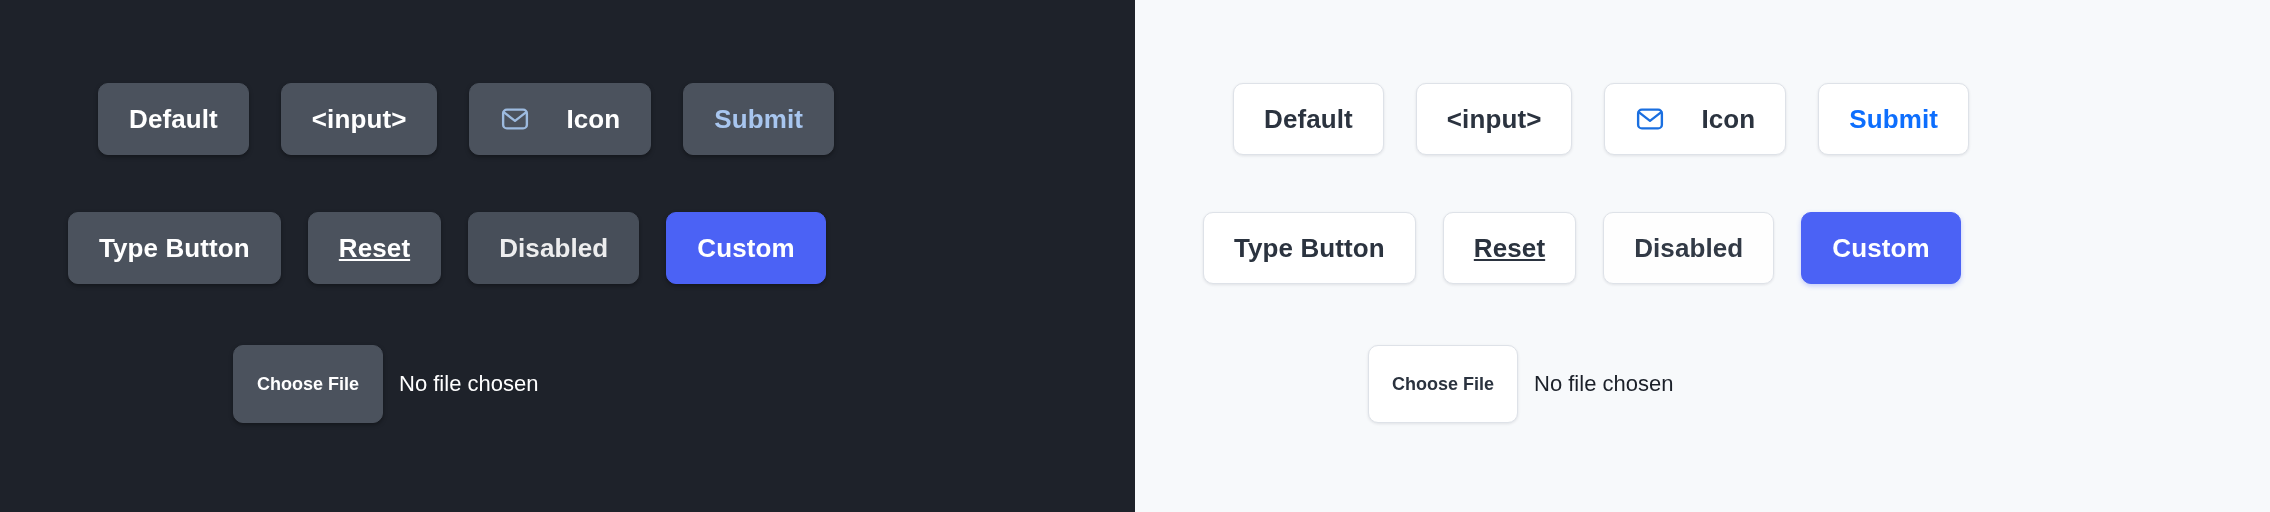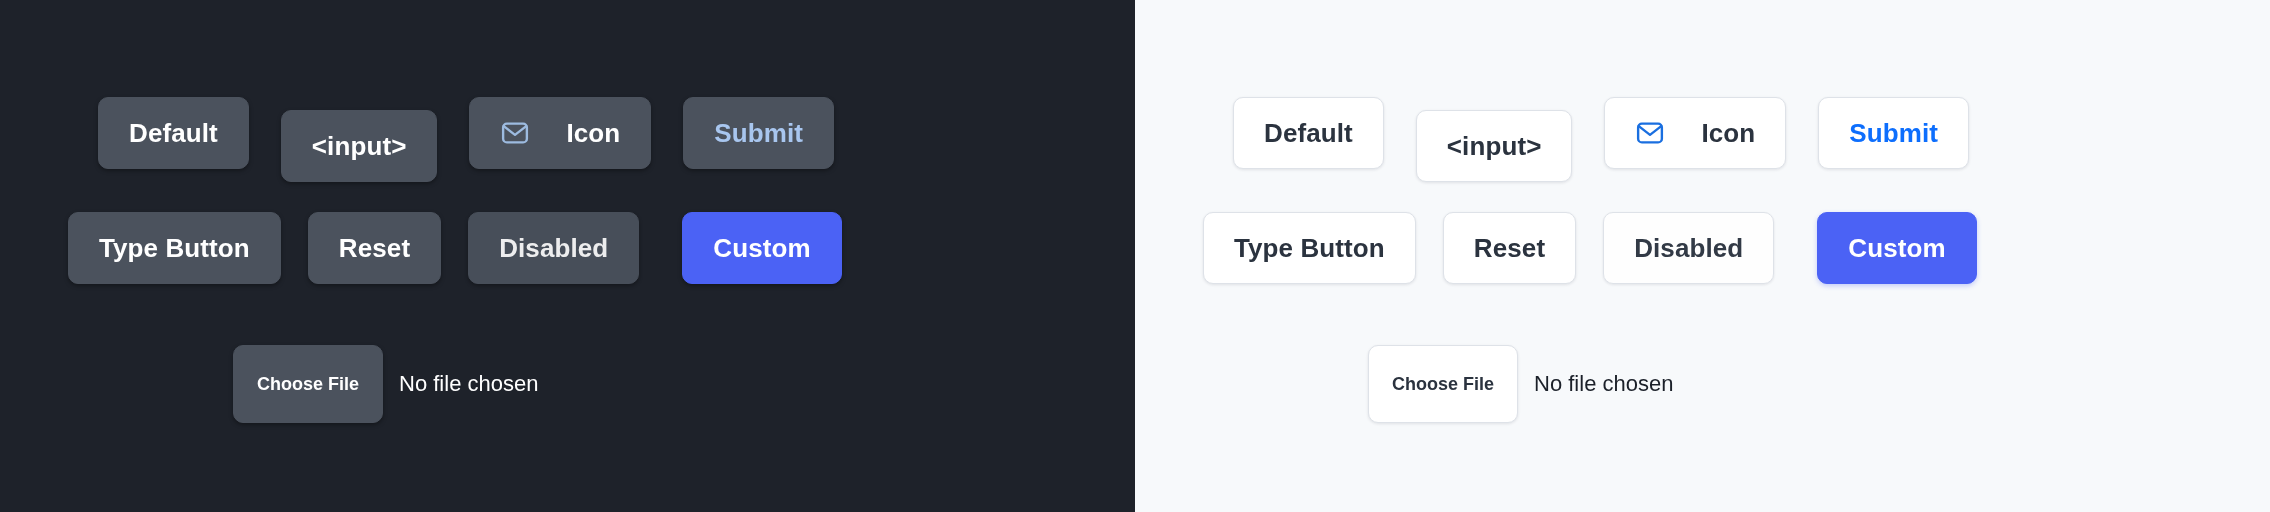--- a/index.html
+++ b/index.html
@@ -81,27 +81,27 @@
   .light .btn.custom {
     background: #4b62f5;
     border-color: #4b62f5;
     color: #ffffff;
     box-shadow: 0 2px 5px rgba(75,98,245,.30);
   }
   .light .btn.disabled { opacity: .96; }
 
   
   .b-default   { min-width: 138px; }
-  .b-input     { min-width: 144px; margin-top: 27px; }
+  .b-input     { min-width: 144px; }
   .b-icon      { min-width: 140px; gap: 36px; }
   .b-submit    { min-width: 142px; }
   .b-type      { min-width: 190px; }
-  .b-reset     { min-width: 124px; }
+  .b-reset     { min-width: 124px; text-decoration: underline; }
   .b-disabled  { min-width: 160px; }
-  .b-custom    { min-width: 146px; margin-left: 16px; }
+  .b-custom    { min-width: 146px; }
 
   .row-2 .btn { height: 72px; }
 
   
   .file-row {
     display: flex;
     align-items: center;
     gap: 16px;
   }
   .file-btn {

